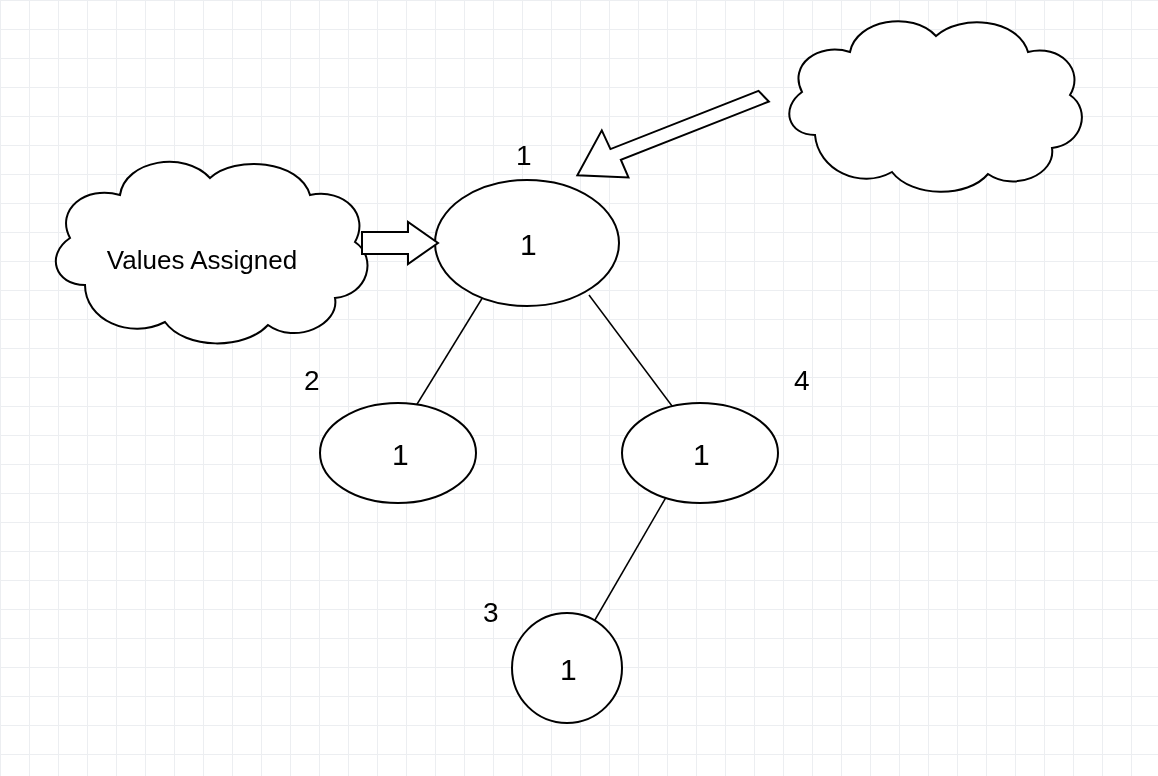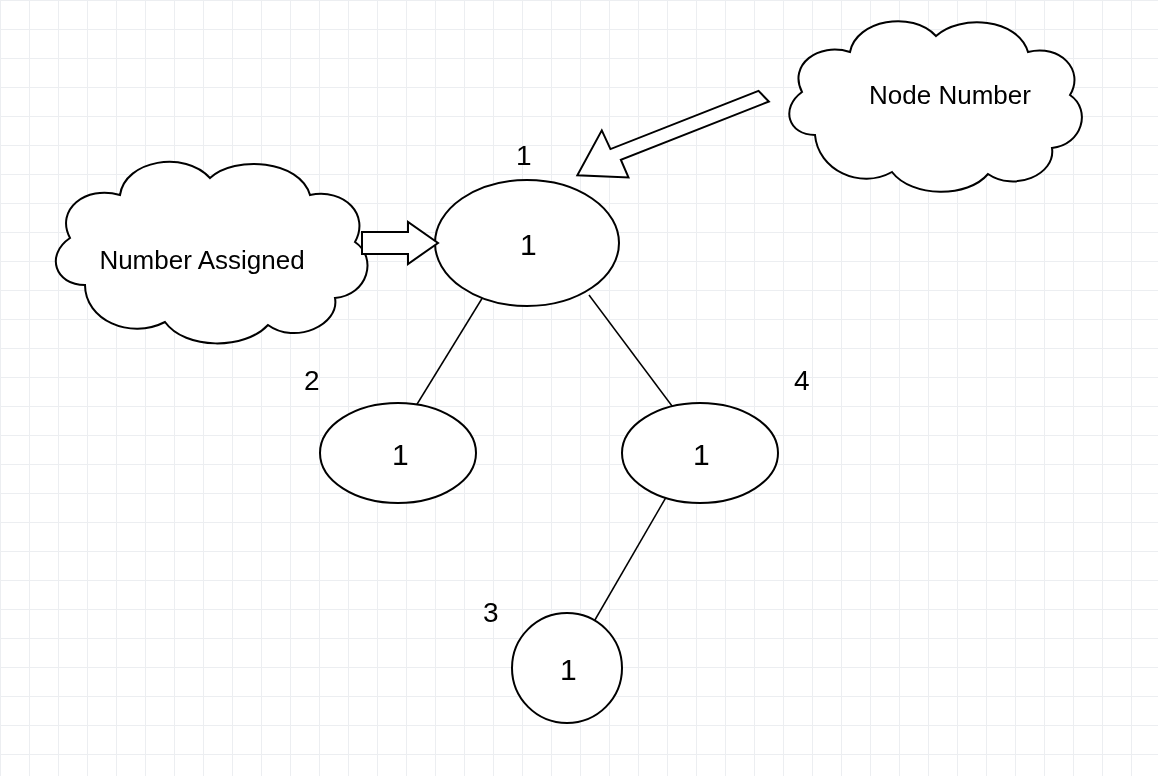--- a/index.html
+++ b/index.html
@@ -133,23 +133,22 @@
         L 627 176
         L 576 172
         L 602 128
         L 610 147
         L 760 94
         Z" transform="rotate(-2 670 135)"></path>
     </g>
 
   </svg>
 
-  <div class="label cloud-label" style="left:62px; top:245px; width:280px;">Number Assigned</div>
+  <div class="label cloud-label" style="left:62px; top:245px; width:280px;">Values Assigned</div>
 
-  <div class="label cloud-label" style="left:840px; top:80px; width:220px;">Node Number</div>
 
   <div class="label num-label" style="left:516px; top:140px;">1</div>
 
   <div class="label value-label" style="left:520px; top:228px;">1</div>
 
   <div class="label num-label" style="left:304px; top:365px;">2</div>
 
   <div class="label value-label" style="left:392px; top:438px;">1</div>
 
   <div class="label num-label" style="left:794px; top:365px;">4</div>

